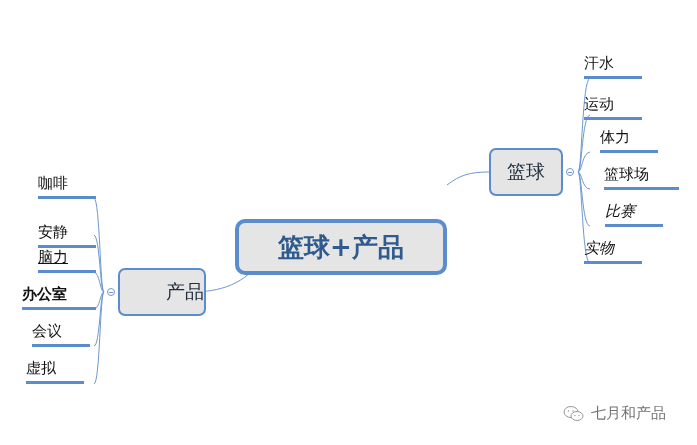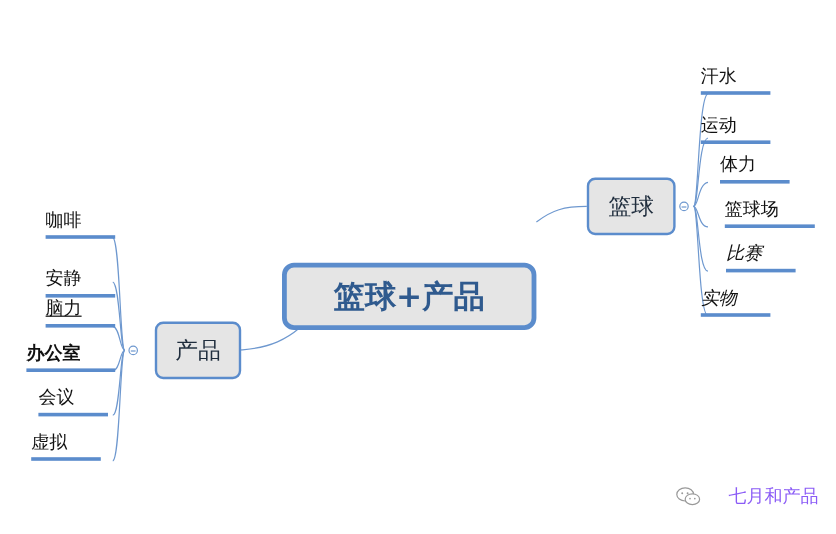--- a/index.html
+++ b/index.html
@@ -9,21 +9,21 @@
   .node { position:absolute; box-sizing:border-box; background:#e5e5e5; border:2px solid #5b8ccc;
           border-radius:7px; display:flex; align-items:center; justify-content:center; color:#1f2d3d; }
   .root { left:235px; top:178px; width:212px; height:56px; border:4px solid #5b8ccc; border-radius:10px;
           font-size:26px; font-weight:bold; color:#2f5a8e;margin-top:41px; }
   .sub { font-size:19px; }
   .leaf { position:absolute; font-size:15px; color:#111; line-height:20px; }
   .leaf .u { position:absolute; left:0; right:0; bottom:-6px; height:3px; background:#5b8ccc; }
   .toggle { position:absolute; width:8px; height:8px; border:1px solid #6e98cf; border-radius:50%;
             background:#fff; box-sizing:border-box; }
   .toggle::after { content:""; position:absolute; left:1px; right:1px; top:3px; height:1px; background:#6e98cf; }
-  .wm { position:absolute; left:563px; top:404px; font-size:15px; color:#8b5cf6; display:flex; align-items:center; gap:22px; }
+  .wm { position:absolute; left:563px; top:404px; font-size:15px; color:#737373; display:flex; align-items:center; gap:6px; }
 </style>
 </head>
 <body>
 
 <svg class="lines" viewBox="0 0 697 445">
   <g fill="none" stroke="#6e98cf" stroke-width="1">
 
     <path d="M447,185 C460,175 470,172 489,172"></path>
 
     <path d="M265,256 C245,285 220,292 190,292"></path>
@@ -46,21 +46,21 @@
 
 <div class="node root">
   <span>篮球+产品</span>
 </div>
 
 <div class="node sub" style="left:489px;top:148px;width:74px;height:48px;">
   <span>篮球</span>
 </div>
 <div class="toggle" style="left:566px;top:168px;"></div>
 
-<div class="node sub" style="left:129px;top:268px;width:72px;height:48px;">
+<div class="node sub" style="left:118px;top:268px;width:88px;height:48px;justify-content:flex-end;">
   <span>产品</span>
 </div>
 <div class="toggle" style="left:107px;top:288px;"></div>
 
 <div class="leaf" style="left:584px;top:53px;width:58px;"><span>汗水</span><div class="u"></div></div>
 <div class="leaf" style="left:584px;top:94px;width:58px;"><span>运动</span><div class="u"></div></div>
 <div class="leaf" style="left:584px;top:127px;width:58px;margin-left:16px;"><span>体力</span><div class="u"></div></div>
 <div class="leaf" style="left:604px;top:164px;width:75px;"><span>篮球场</span><div class="u"></div></div>
 <div class="leaf" style="left:605px;top:201px;width:58px;font-style:italic;"><span>比赛</span><div class="u"></div></div>
 <div class="leaf" style="left:584px;top:238px;width:58px;font-style:italic;"><span>实物</span><div class="u"></div></div>

